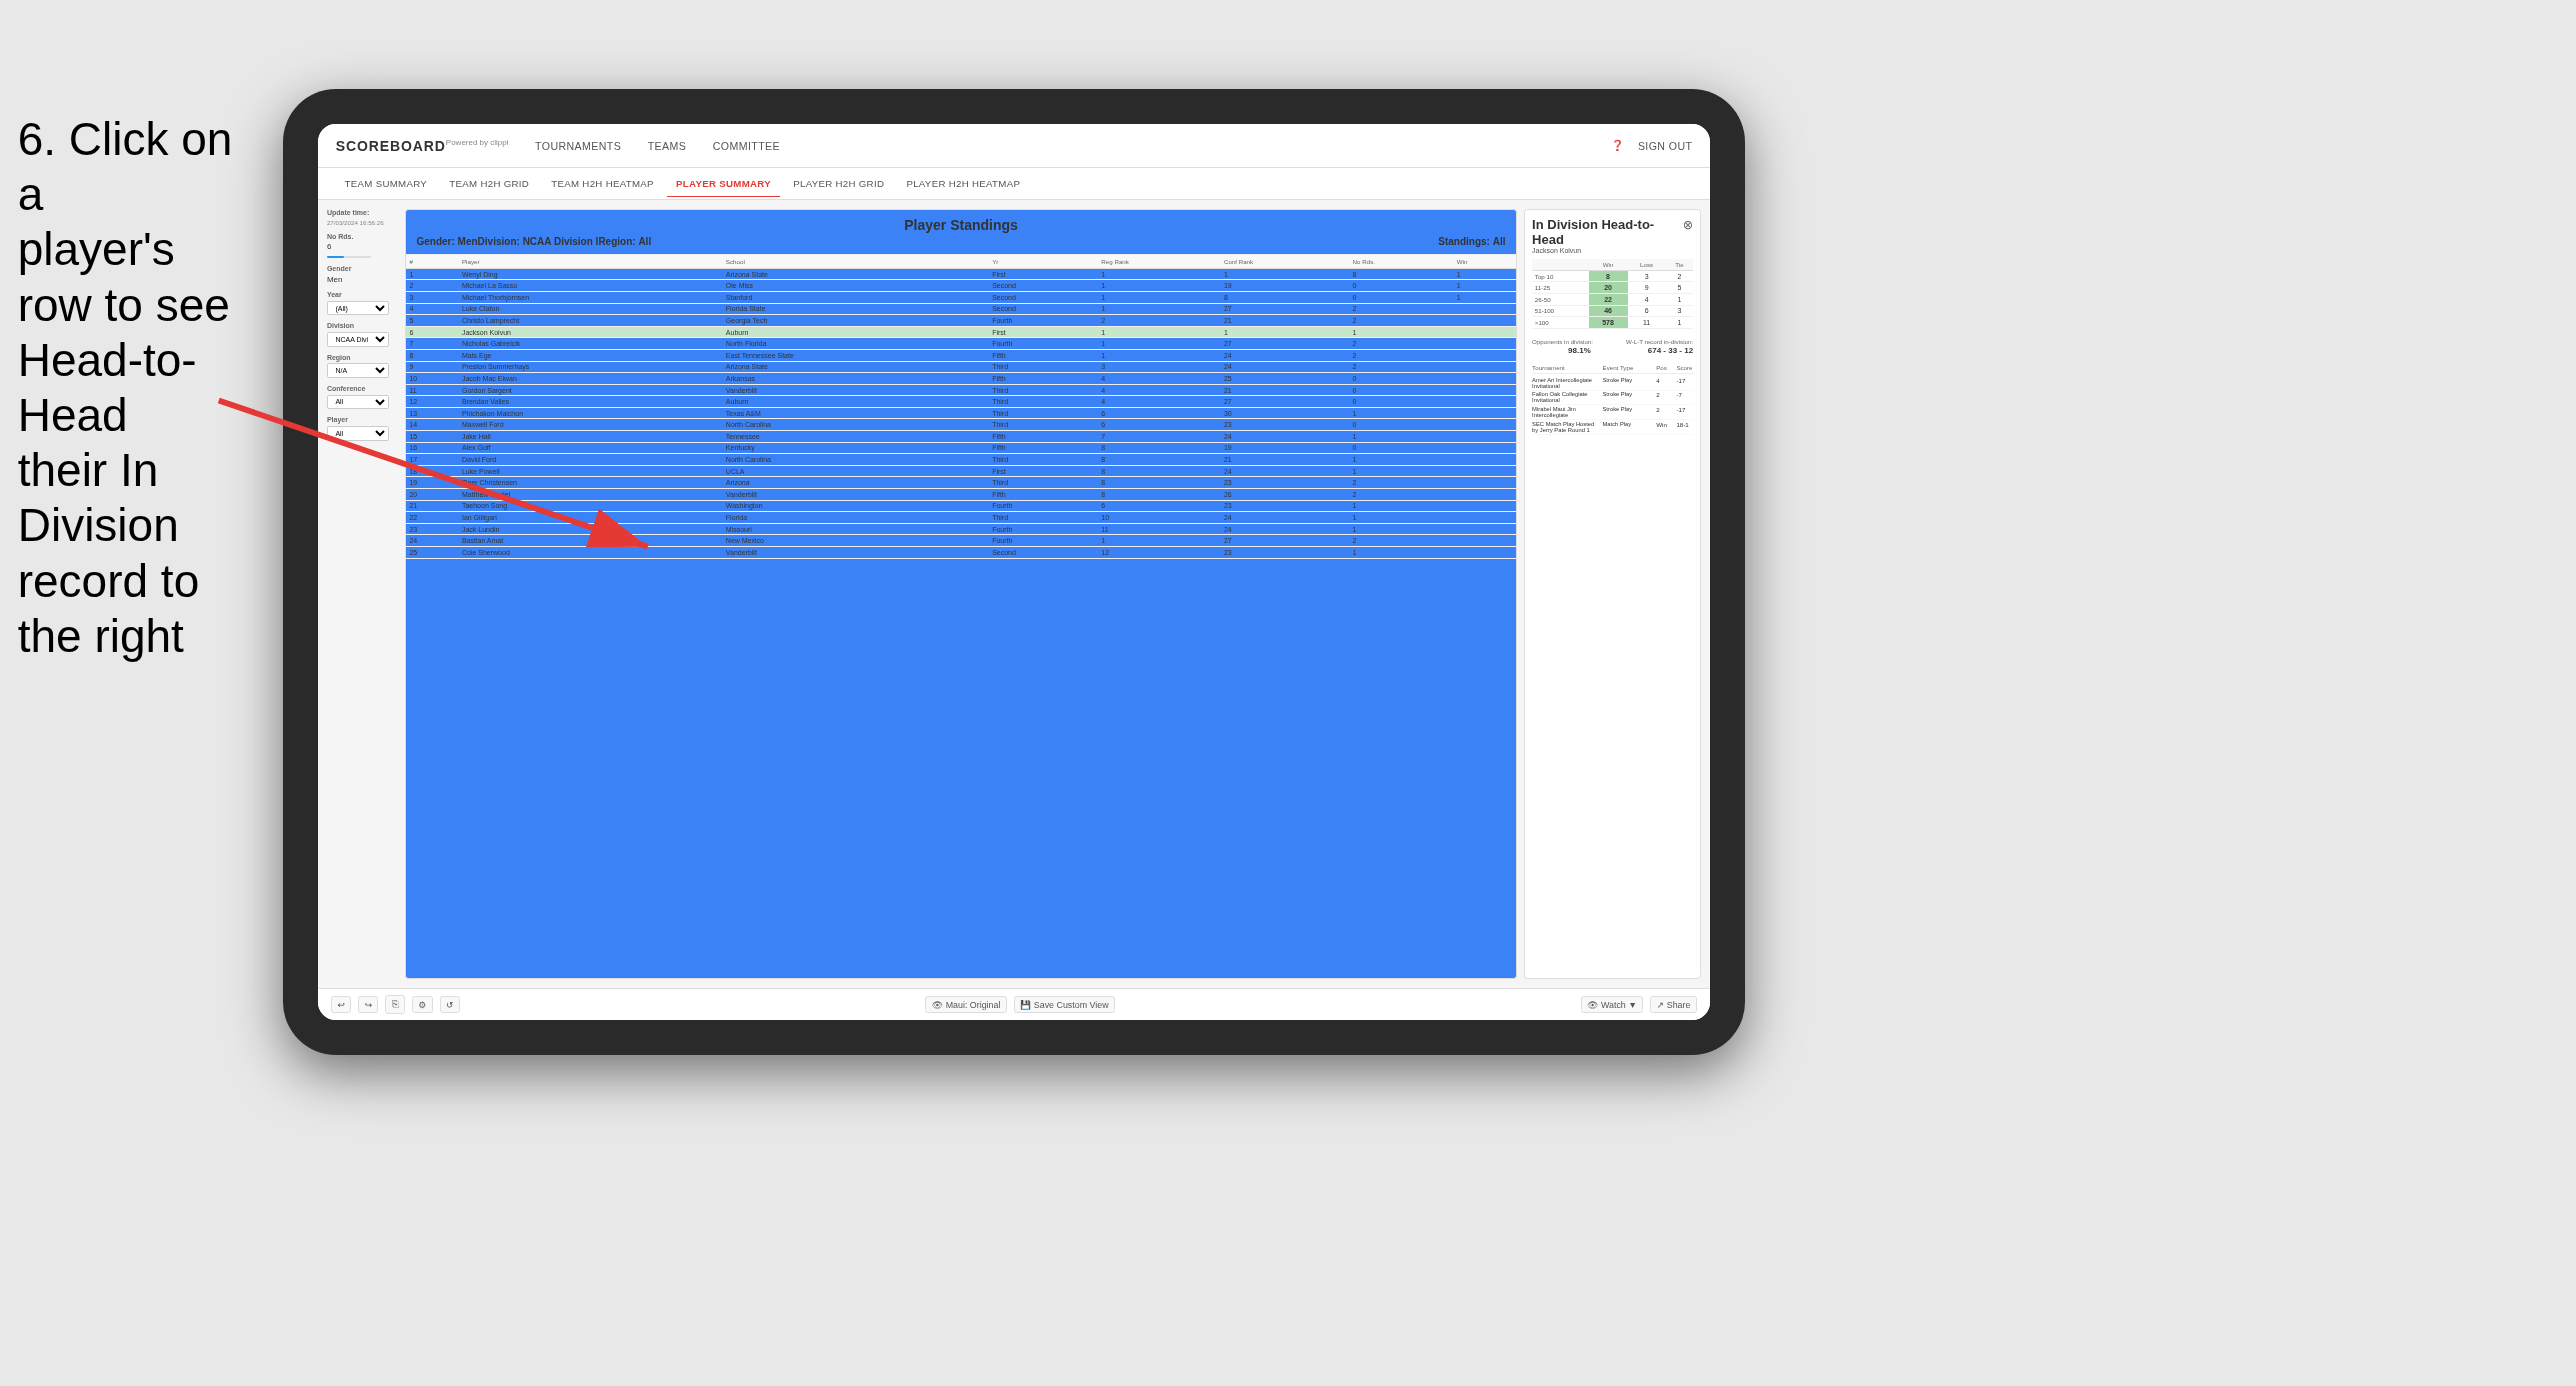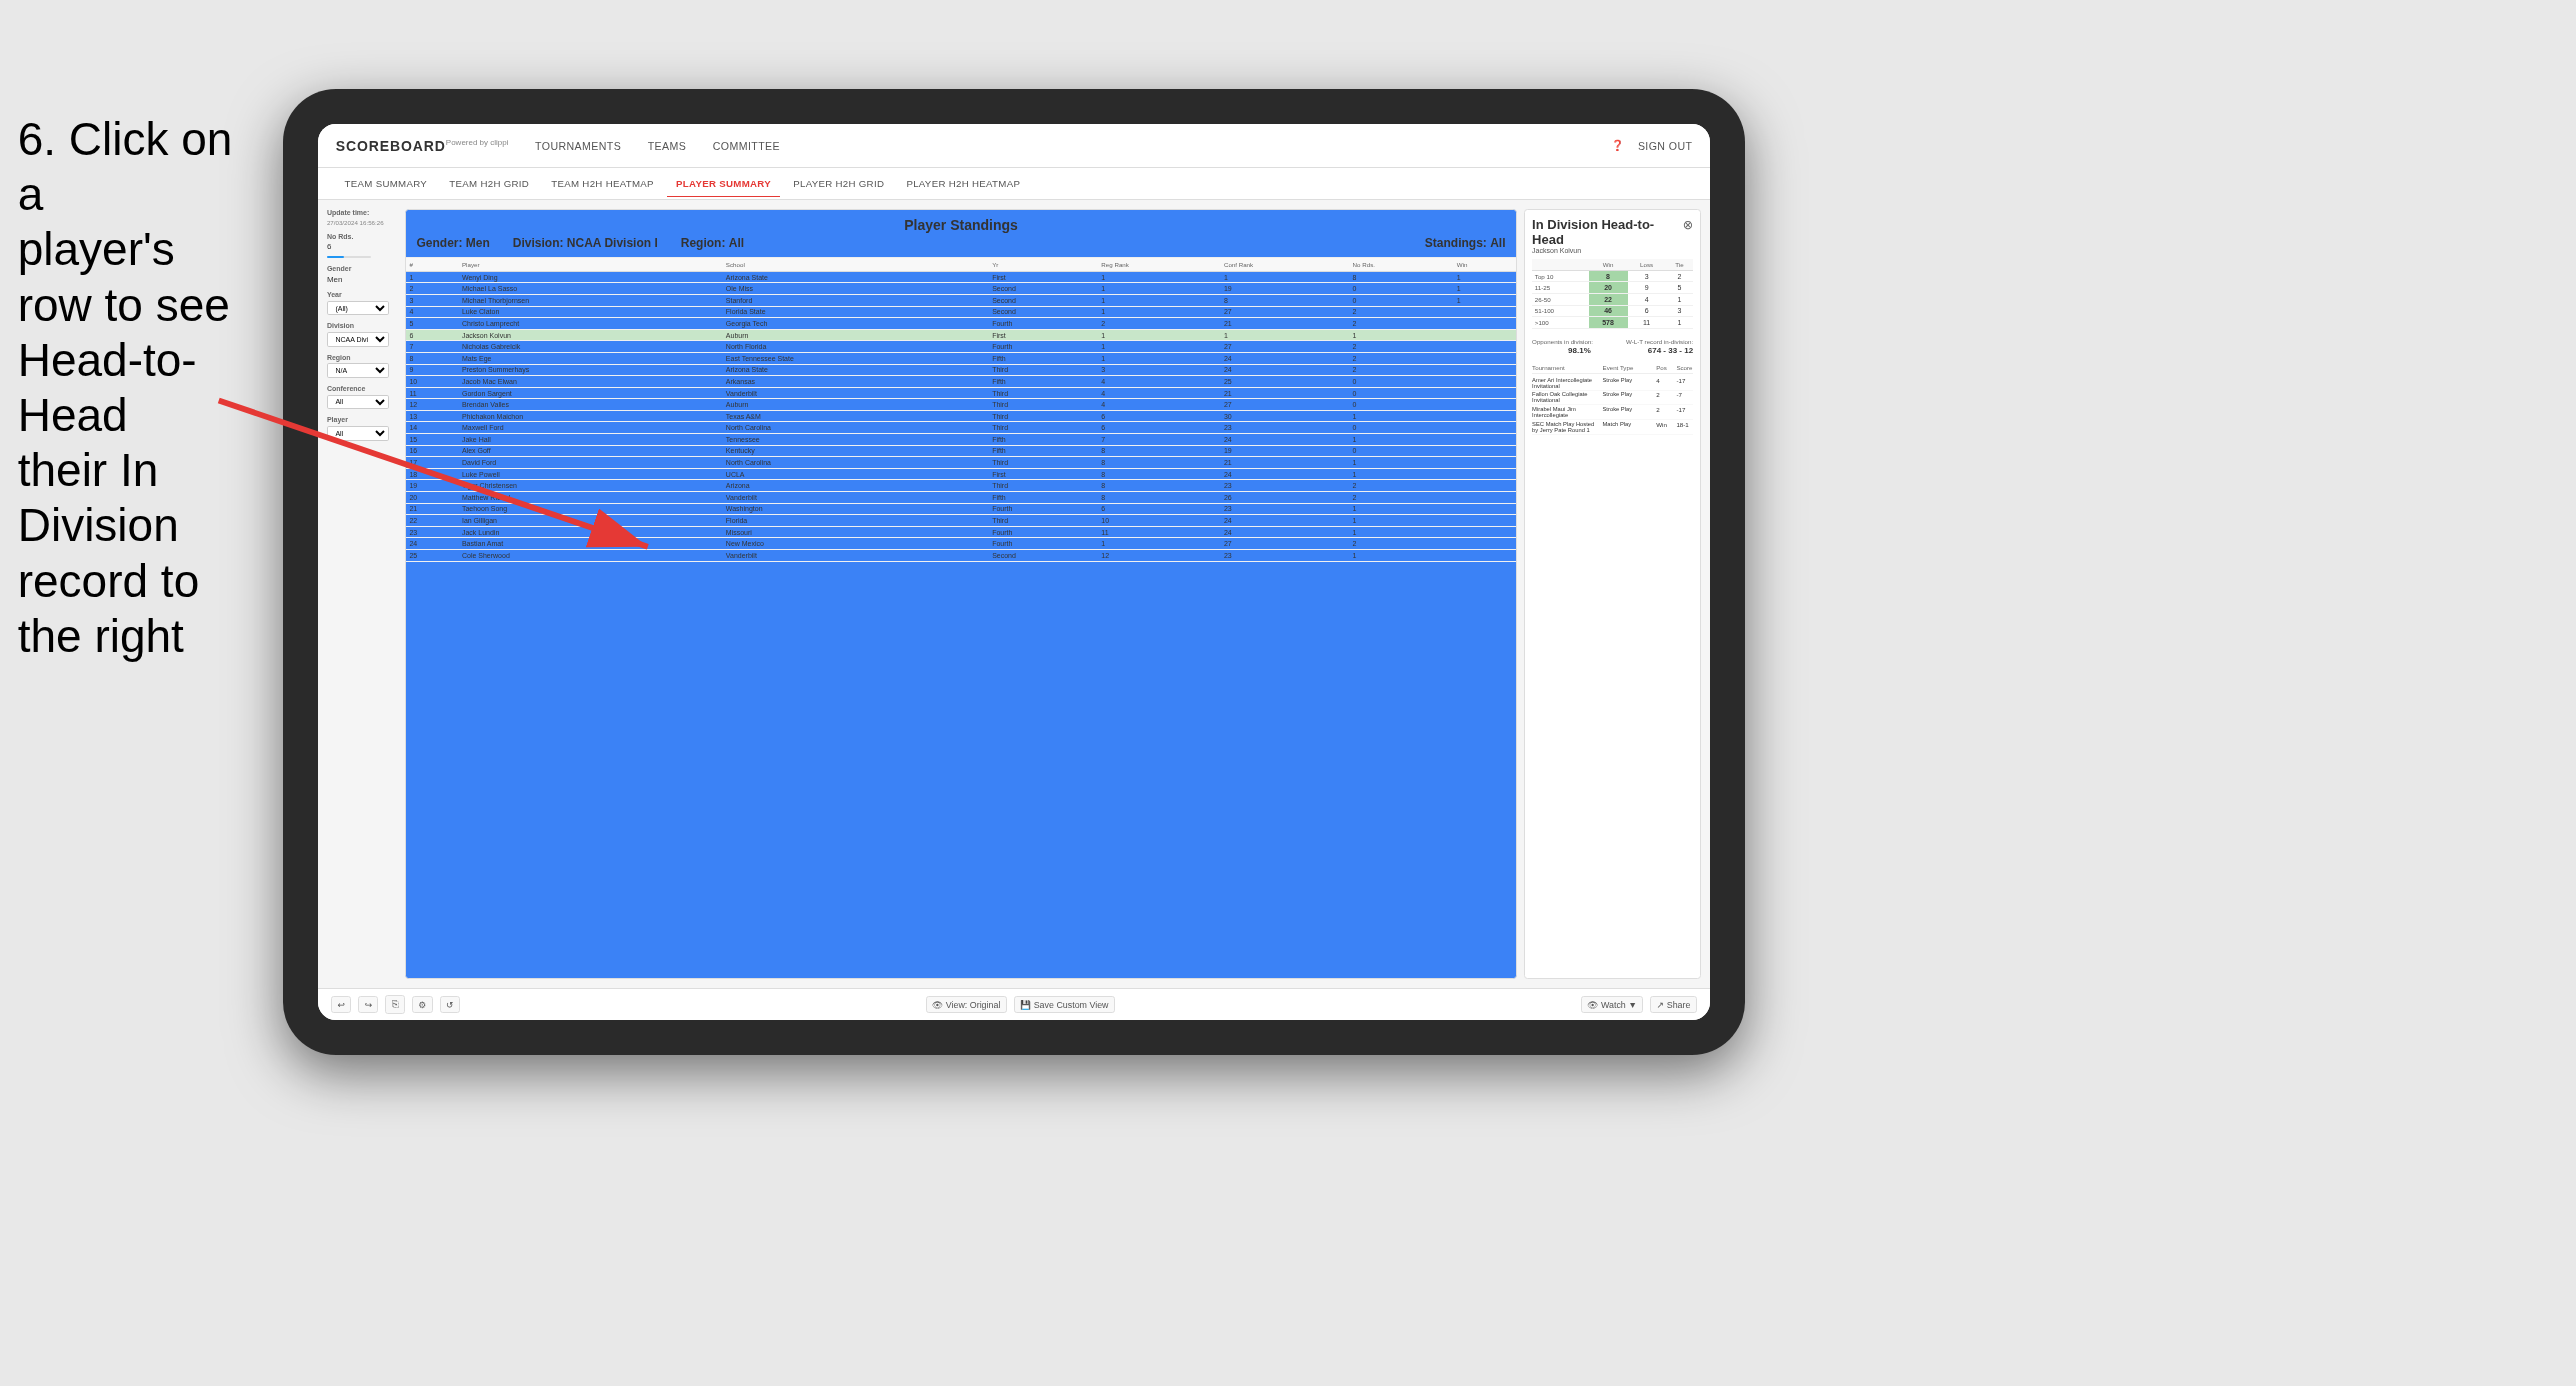--- a/index.html
+++ b/index.html
@@ -205,22 +205,22 @@
     .standings-title {
       font-size: 14px;
       font-weight: bold;
       text-align: center;
       color: #333;
       margin-bottom: 3.5px;
     }
 
     .filter-row {
       display: flex;
-      gap: 23px;
-      font-size: 12px;
+      gap: 0;
+      font-size: 10px;
       color: #333;
       margin-bottom: 3.5px;
     }
 
     .filter-item span {
       font-weight: bold;
     }
 
     
     .standings-table {
@@ -925,21 +925,21 @@
 
     <div class="bottom-toolbar">
       <button class="toolbar-btn">↩</button>
       <button class="toolbar-btn">↪</button>
       <button class="toolbar-btn">⎘</button>
       <button class="toolbar-btn">⚙</button>
       <button class="toolbar-btn">↺</button>
       <div class="toolbar-spacer"></div>
       <button class="toolbar-btn">
         <span>👁</span>
-        <span>View: Original</span>
+        <span>Maui: Original</span>
       </button>
       <button class="toolbar-btn">
         <span>💾</span>
         <span>Save Custom View</span>
       </button>
       <div class="toolbar-spacer"></div>
       <button class="toolbar-btn">
         <span>👁</span>
         <span>Watch ▼</span>
       </button>

